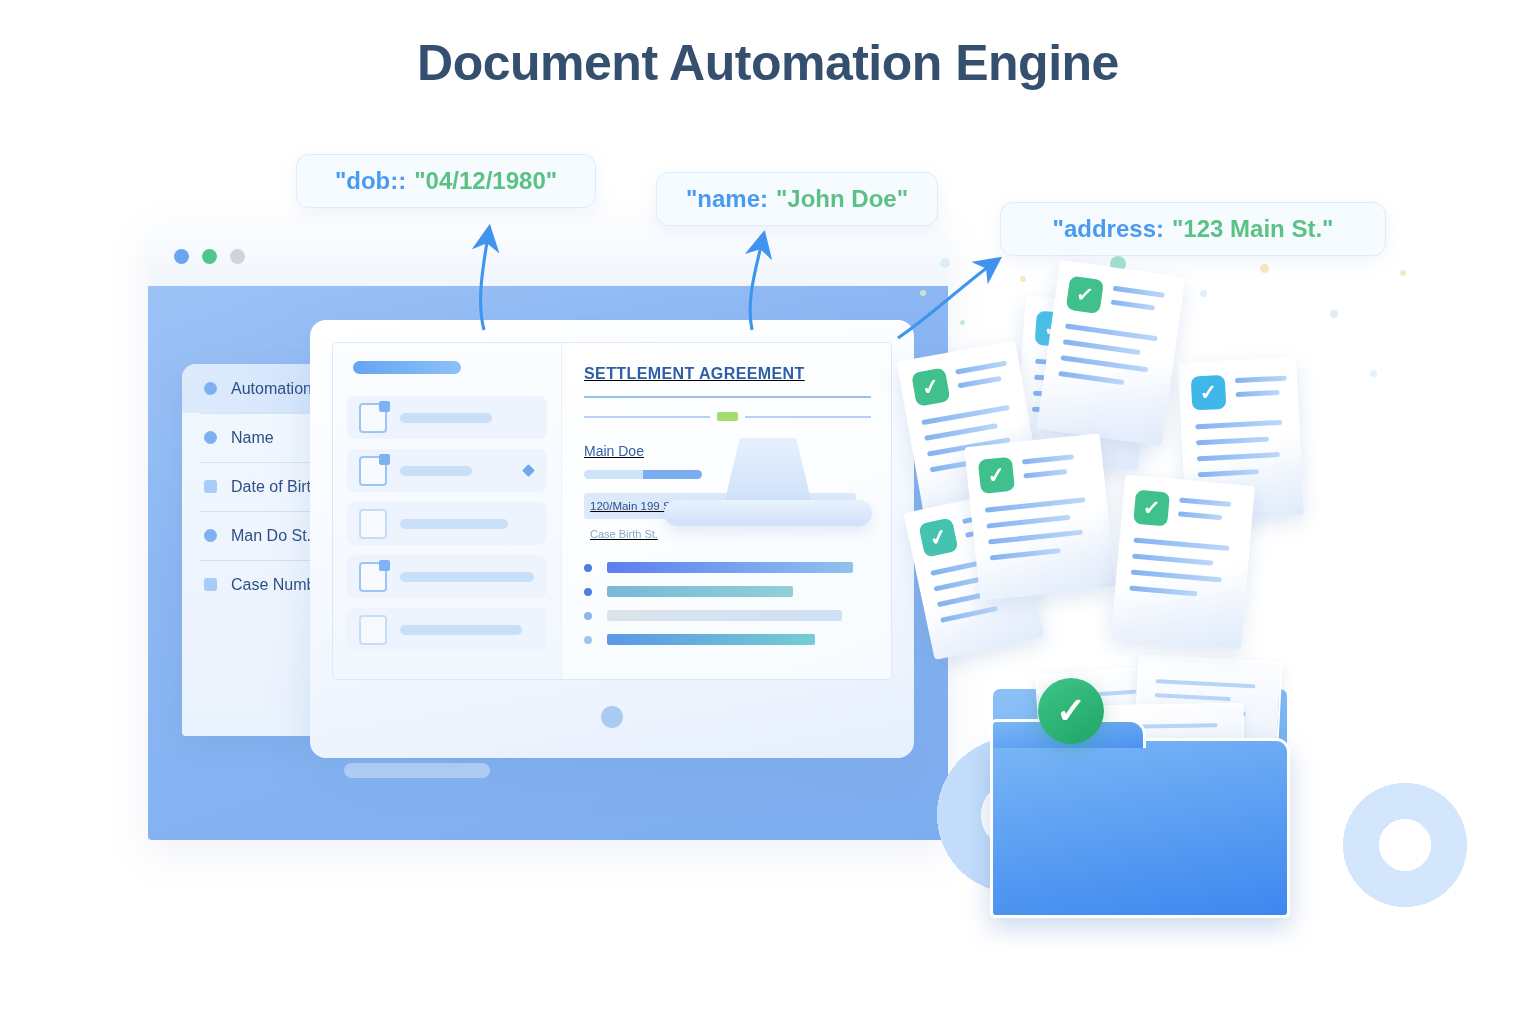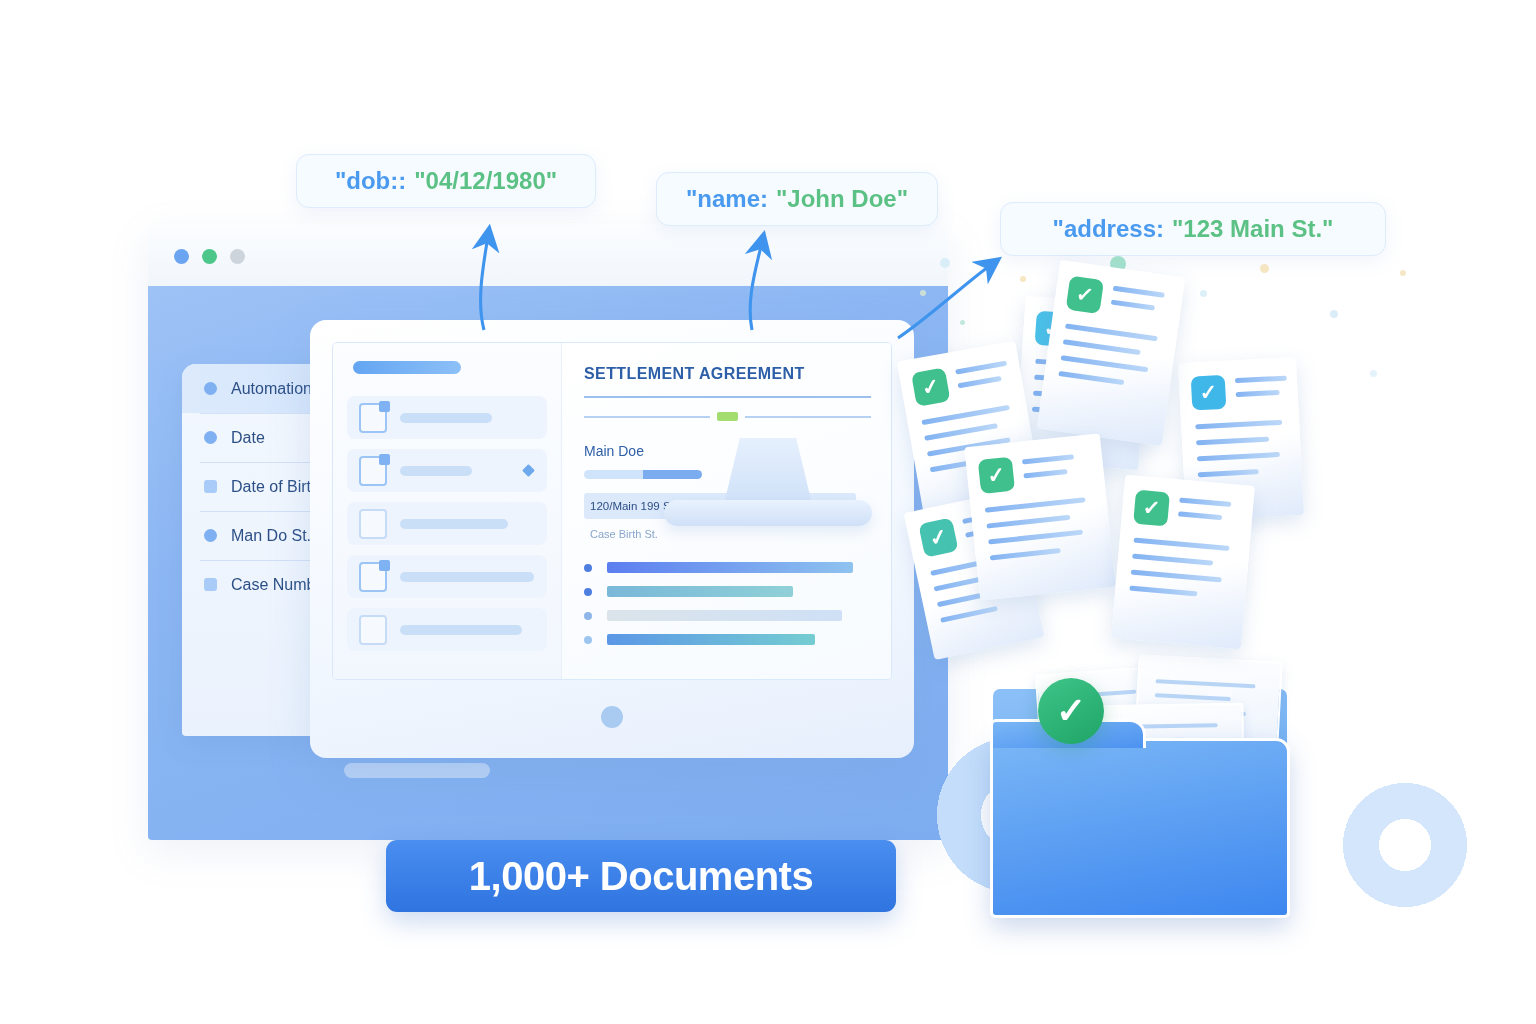--- a/index.html
+++ b/index.html
@@ -92,21 +92,21 @@
   .row .docico::after{ content:""; position:absolute; right:-5px; top:-4px;
     width:11px; height:11px; background:#7fb2f3; border-radius:2px; }
   .row.dim .docico{ border-color:#c6dbf6; }
   .row.dim .docico::after{ display:none; }
   .row .bar{ height:10px; border-radius:5px; background:#c9dff8; }
   .row .diamond{ position:absolute; right:14px; width:9px; height:9px;
     background:#6ea9ee; transform:rotate(45deg); border-radius:1px; }
 
   
   .screen-right{ flex:1; padding:22px 20px 14px 22px;
-    background:linear-gradient(160deg,#ffffff,#f7fbff); }
+    background:linear-gradient(160deg,#ffffff,#f7fbff);text-decoration:underline; }
   .doc-title{ font-size:16px; font-weight:700; letter-spacing:.4px; color:#2d5ea8; }
   .rule{ height:2px; background:#9cc0ee; margin-top:13px; }
   .rule-split{ display:flex; align-items:center; gap:7px; margin-top:14px; }
   .rule-split .l{ height:2px; background:#b6d1f3; }
   .rule-split .chip{ width:21px; height:9px; border-radius:2px; background:#a3dd6f; }
   .doc-name{ font-size:14px; color:#2f5fa6; margin-top:22px; }
   .meter{ width:118px; height:9px; border-radius:5px; margin-top:11px;
     background:linear-gradient(90deg,#cfe3fa 0 50%, #7bacf0 50% 100%); }
   .addr-hl{ margin-top:14px; height:26px; display:flex; align-items:center;
     background:#dbe9fb; border-radius:3px;
@@ -176,39 +176,40 @@
     display:flex; align-items:center; justify-content:center;
     color:#fff; font-size:40px; font-weight:700; letter-spacing:-.5px;
     box-shadow:0 10px 26px rgba(60,115,205,.26);
   }
 </style>
 </head>
 <body>
 
 <div id="stage">
 
+  <div class="page-title">Document Automation Engine</div>
 
   <div class="browser">
     <div class="browser-bar">
       <div class="dots">
         <span class="dot blue"></span>
         <span class="dot green"></span>
         <span class="dot grey"></span>
       </div>
     </div>
     <div class="browser-body">
       <div class="taskbar-pill"></div>
       <div class="sidebar-card" id="sidebar">
           <div class="sb-item active">
             <span class="sb-mark circle"></span>
             <span>Automation</span>
           </div>
           <div class="sb-item">
             <span class="sb-mark circle"></span>
-            <span>Date</span>
+            <span>Name</span>
           </div>
           <div class="sb-item">
             <span class="sb-mark square"></span>
             <span>Date of Birth</span>
           </div>
           <div class="sb-item">
             <span class="sb-mark circle"></span>
             <span>Man Do St.</span>
           </div>
           <div class="sb-item">
@@ -406,14 +407,13 @@
       <span class="fl" style="left:16px;top:50px;width:92px"></span>
     </div>
     <div class="folder-doc" style="left:108px;top:28px;width:150px;height:86px;transform:rotate(-1deg)">
       <span class="fl" style="left:16px;top:18px;width:106px"></span>
       <span class="fl" style="left:16px;top:32px;width:74px"></span>
     </div>
     <div class="folder-front"></div>
     <div class="check-badge">✓</div>
   </div>
 
-  <div class="banner">1,000+ Documents</div>
 </div>
 
 </body></html>

